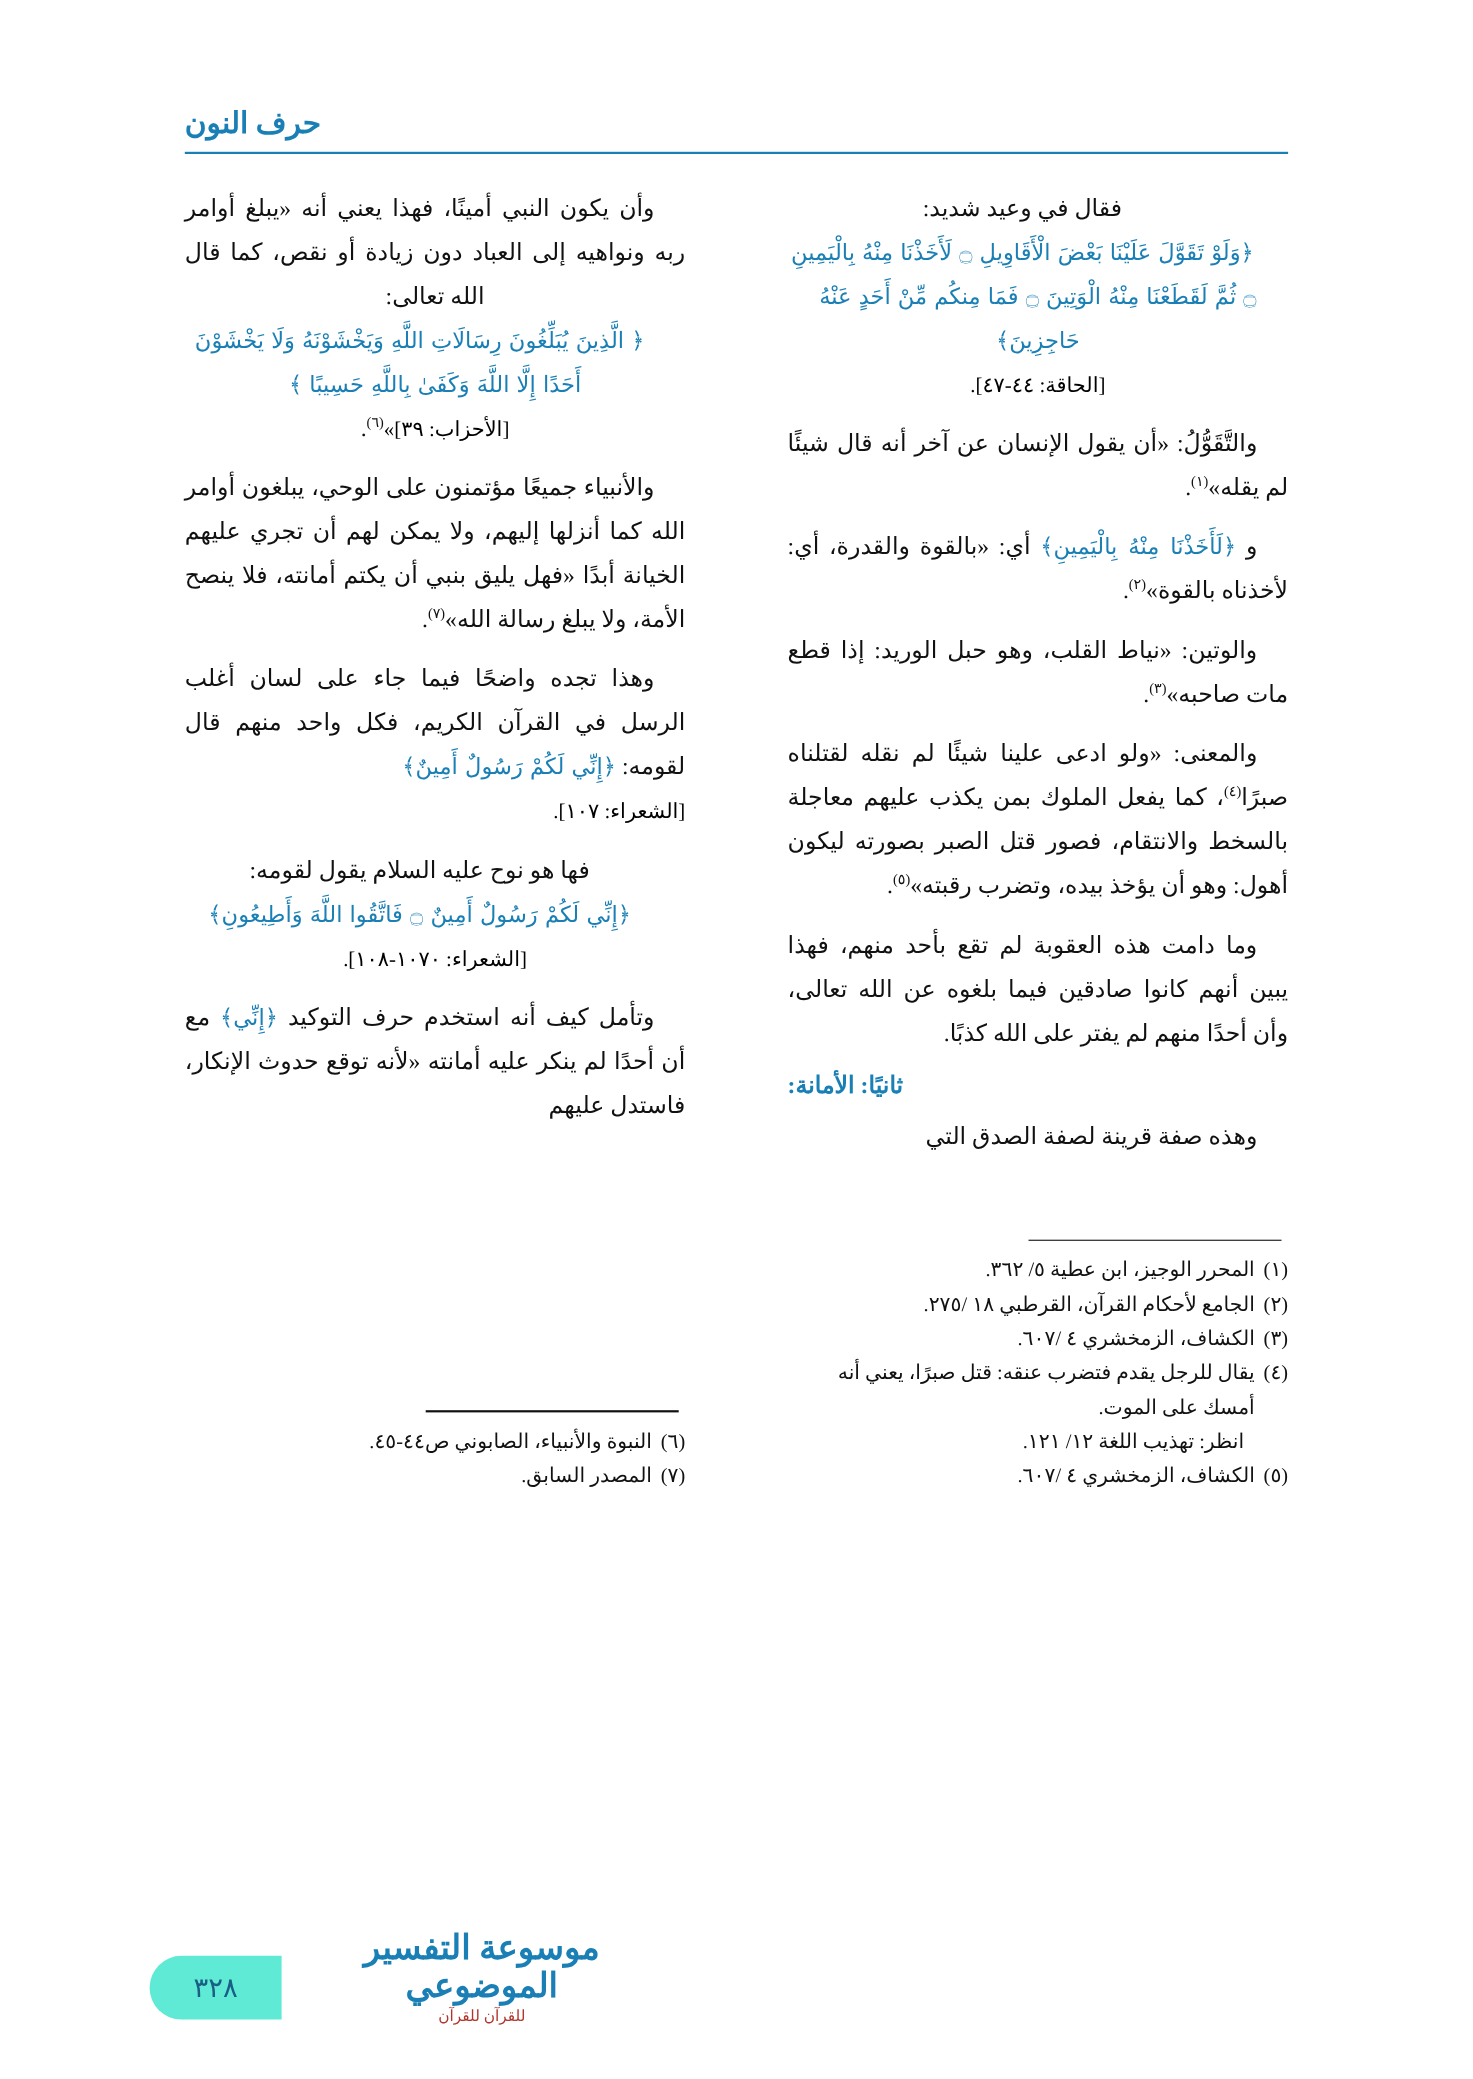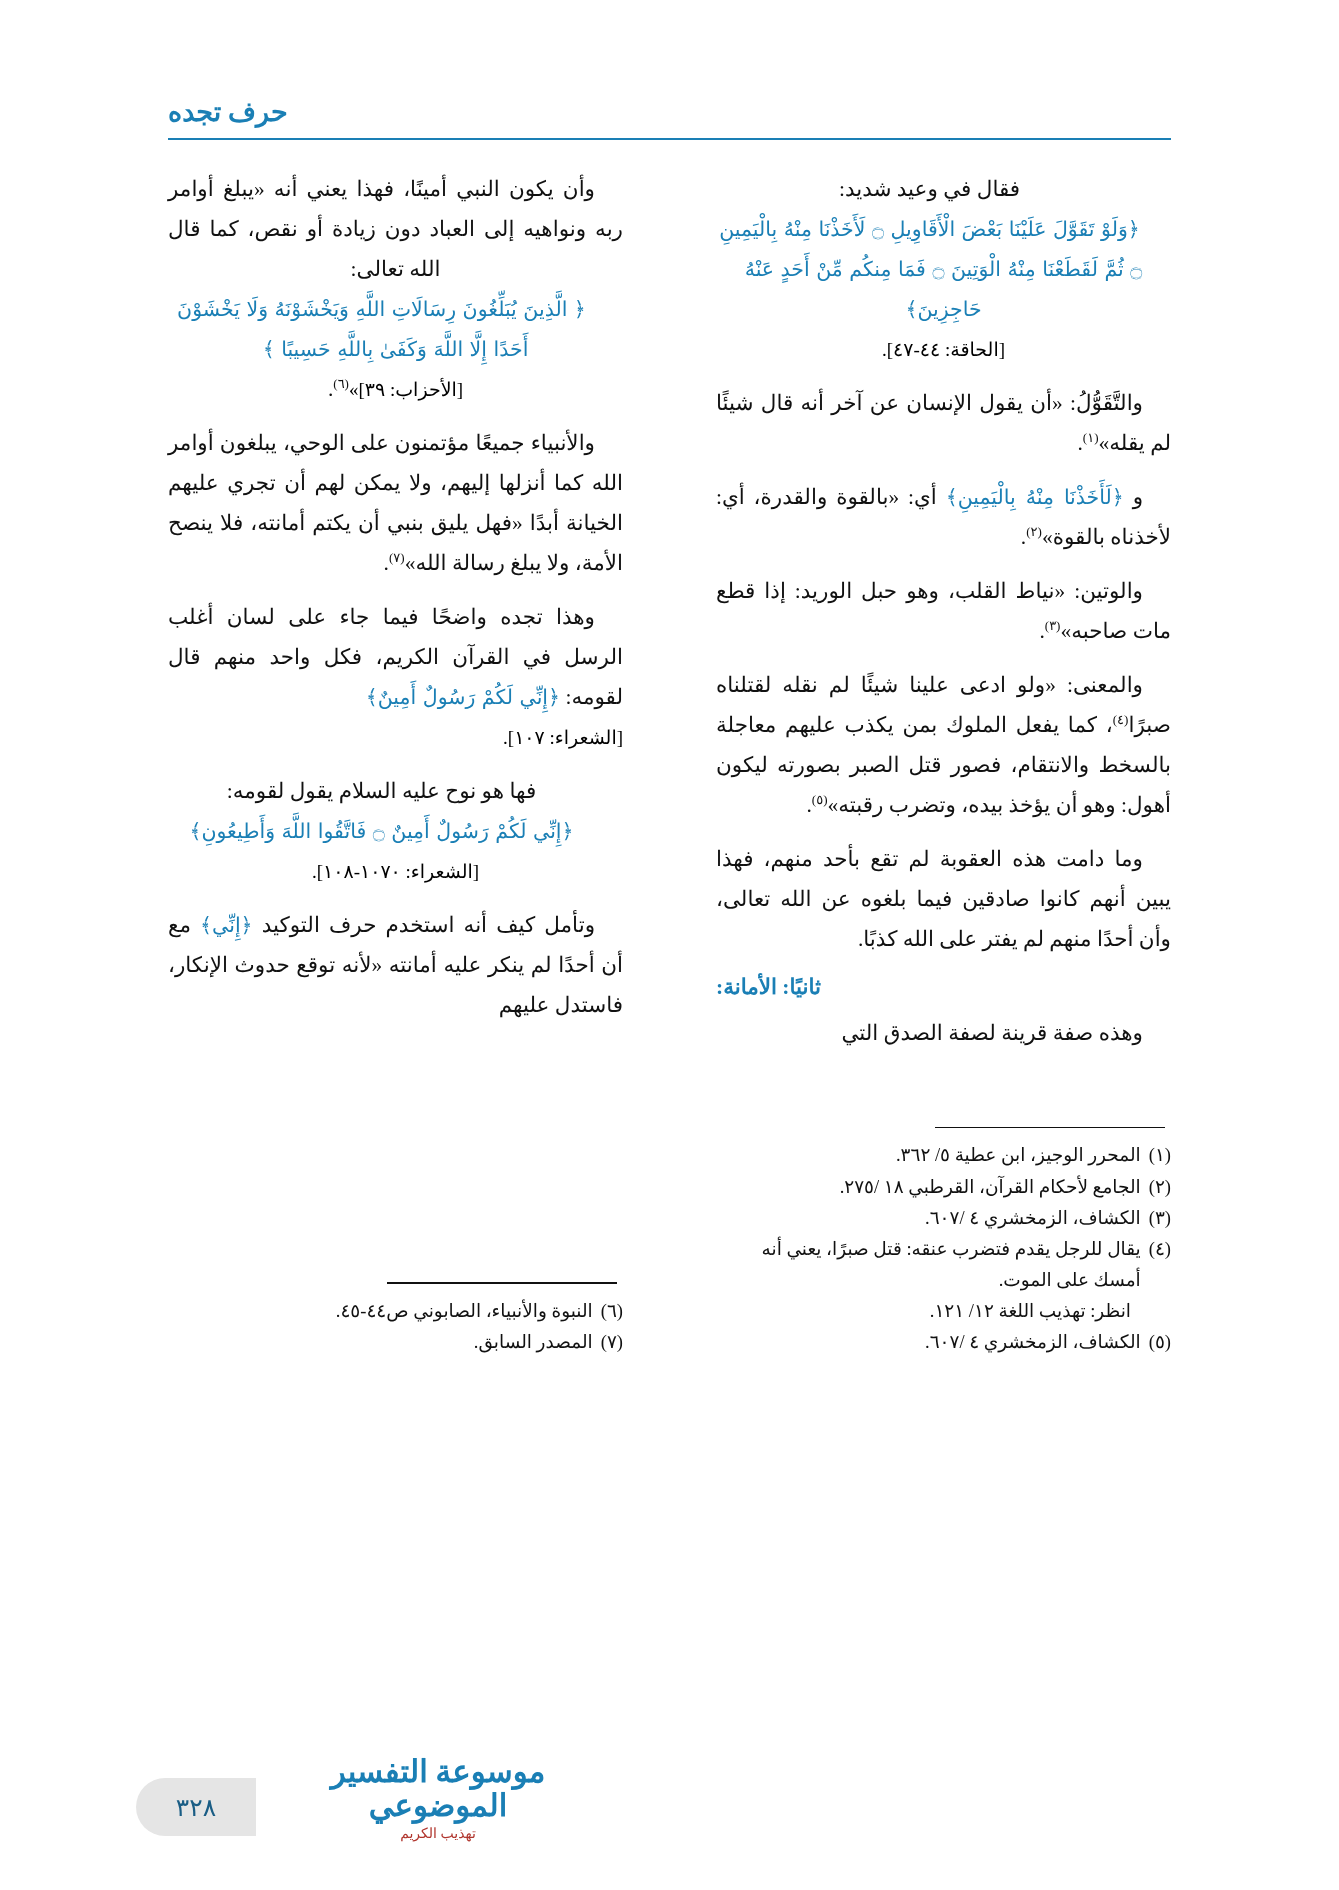--- a/index.html
+++ b/index.html
@@ -145,21 +145,21 @@
     right: 152px;
     left: 168px;
     height: 90px;
   }
   .page-badge {
     position: absolute;
     left: -32px;
     bottom: 6px;
     width: 120px;
     height: 58px;
-    background: #e5e5e5;
+    background: #5eead4;
     border-radius: 30px 0 0 30px;
     display: flex;
     align-items: center;
     justify-content: center;
     color: #1a5d85;
     font-size: 25px;
     letter-spacing: 3px;
   }
   .logo {
     position: absolute;
@@ -182,21 +182,21 @@
     margin-top: 2px;
     letter-spacing: 1px;
   }
 </style>
 </head>
 <body>
 
 <div class="page">
 
   <div class="header">
-    <div class="header-title">حرف تجده</div>
+    <div class="header-title">حرف النون</div>
     <div class="header-rule"></div>
   </div>
 
   <div class="columns">
 
     <div class="col col-right">
 
       <p class="para indent center-last">
         <span>فقال في وعيد شديد:</span>
         <span class="quran-blk">﴿وَلَوْ تَقَوَّلَ عَلَيْنَا بَعْضَ الْأَقَاوِيلِ ۝ لَأَخَذْنَا مِنْهُ بِالْيَمِينِ ۝ ثُمَّ لَقَطَعْنَا مِنْهُ الْوَتِينَ ۝ فَمَا مِنكُم مِّنْ أَحَدٍ عَنْهُ حَاجِزِينَ﴾</span>
@@ -295,18 +295,18 @@
           <span class="fn-num">(٧)</span>
           <span class="fn-txt">المصدر السابق.</span>
         </p>
       </div>
     </div>
   </div>
 
   <div class="footer">
     <div class="logo">
       <div class="logo-main">موسوعة التفسير الموضوعي</div>
-      <div class="logo-sub">تهذيب الكريم</div>
+      <div class="logo-sub">للقرآن للقرآن</div>
     </div>
     <div class="page-badge">٣٢٨</div>
   </div>
 
 </div>
 
 </body></html>

